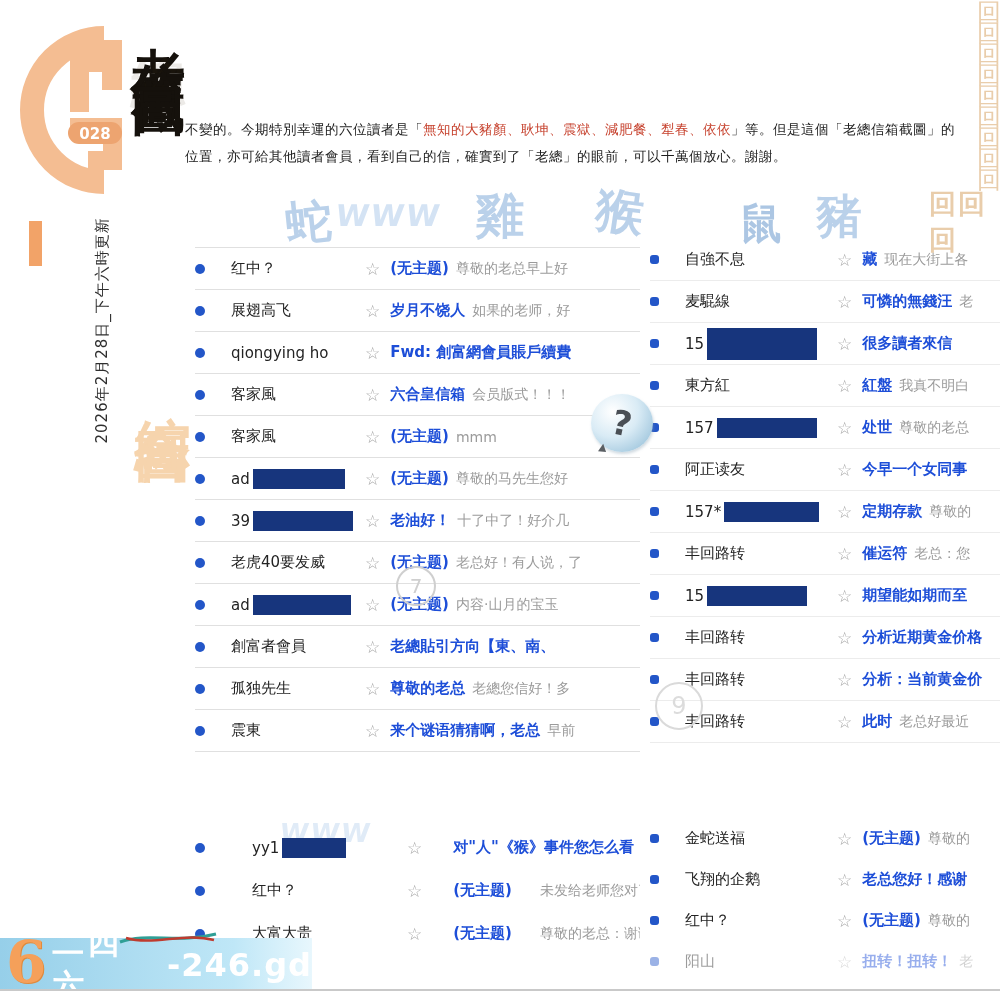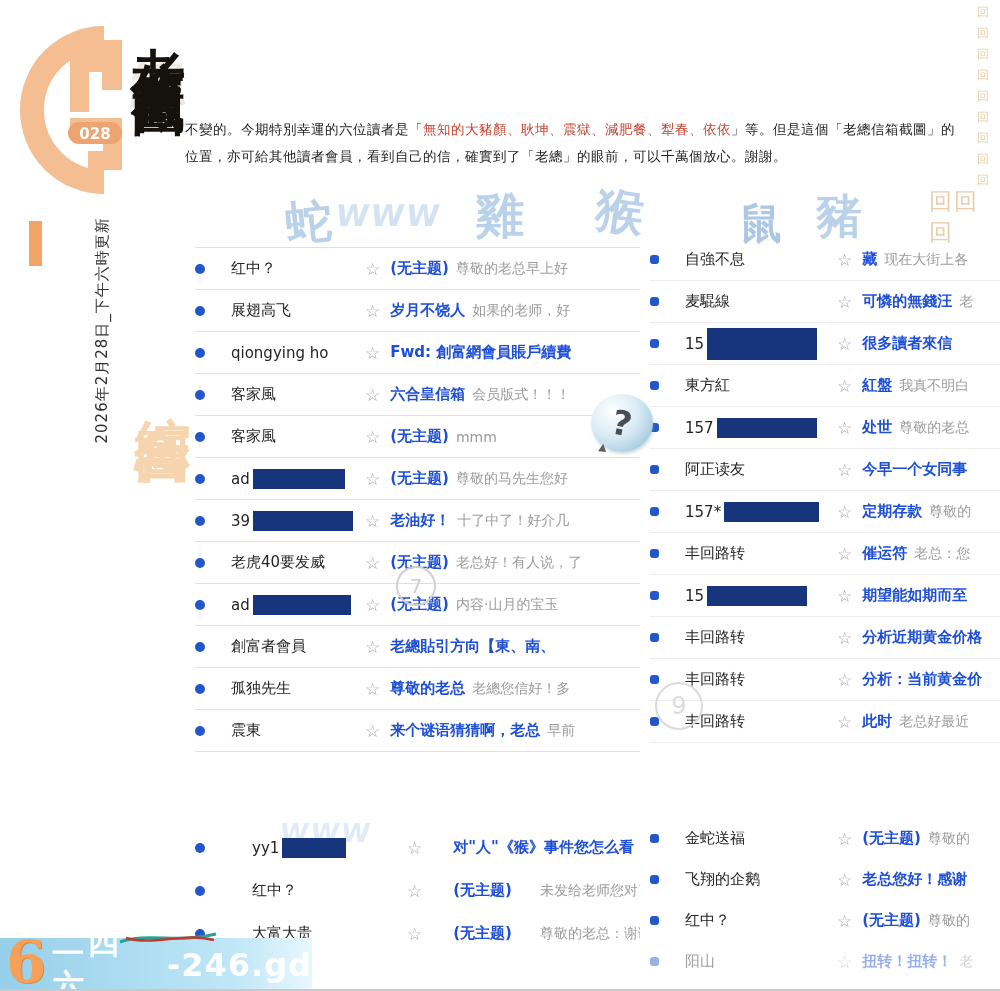--- a/index.html
+++ b/index.html
@@ -21,23 +21,23 @@
 
   
   .intro{position:absolute;left:187px;top:8px;width:772px;font-size:13.5px;line-height:30px;
          letter-spacing:.5px;text-indent:24px;}
   .intro .lead{font-size:22px;font-weight:bold;letter-spacing:2px;}
   .para2{position:absolute;left:185px;top:116px;width:778px;font-size:13.5px;line-height:27px;
          letter-spacing:.5px;}
   .red-names{color:#c6402c;margin-top:8px;}
 
   
-  .meander-v{position:absolute;left:977px;top:2px;width:22px;font-size:12px;line-height:21px;
+  .meander-v{position:absolute;left:977px;top:2px;width:22px;font-size:24px;line-height:21px;
              color:#e2bd8f;word-break:break-all;opacity:.75;}
-  .meander-h{position:absolute;left:929px;top:186px;font-size:23px;color:#e2bd8f;letter-spacing:2px;opacity:.75;}
+  .meander-h{position:absolute;left:929px;top:186px;font-size:27px;color:#e2bd8f;letter-spacing:2px;opacity:.75;font-weight:bold;}
 
   
   .zodiac{position:absolute;font-family:"DejaVu Serif",serif;font-weight:bold;color:#b7cfe9;opacity:.95;}
   .www-mark{position:absolute;font-weight:bold;color:#d4e3f4;letter-spacing:2px;transform:skewX(-8deg);}
   .qball{position:absolute;left:591px;top:394px;width:62px;height:58px;border-radius:50%;
          background:radial-gradient(circle at 35% 30%, #ffffff, #d9ebf5 45%, #a9cce1 78%, #8fb9d4);
          display:flex;align-items:center;justify-content:center;box-shadow:1px 2px 3px rgba(120,150,170,.35);}
   .qball span{font-size:34px;font-weight:bold;color:#4a4f55;transform:rotate(12deg);}
   .qball-tail{position:absolute;left:600px;top:445px;width:0;height:0;
               border-left:7px solid #5a5f64;border-top:5px solid transparent;border-bottom:4px solid transparent;

